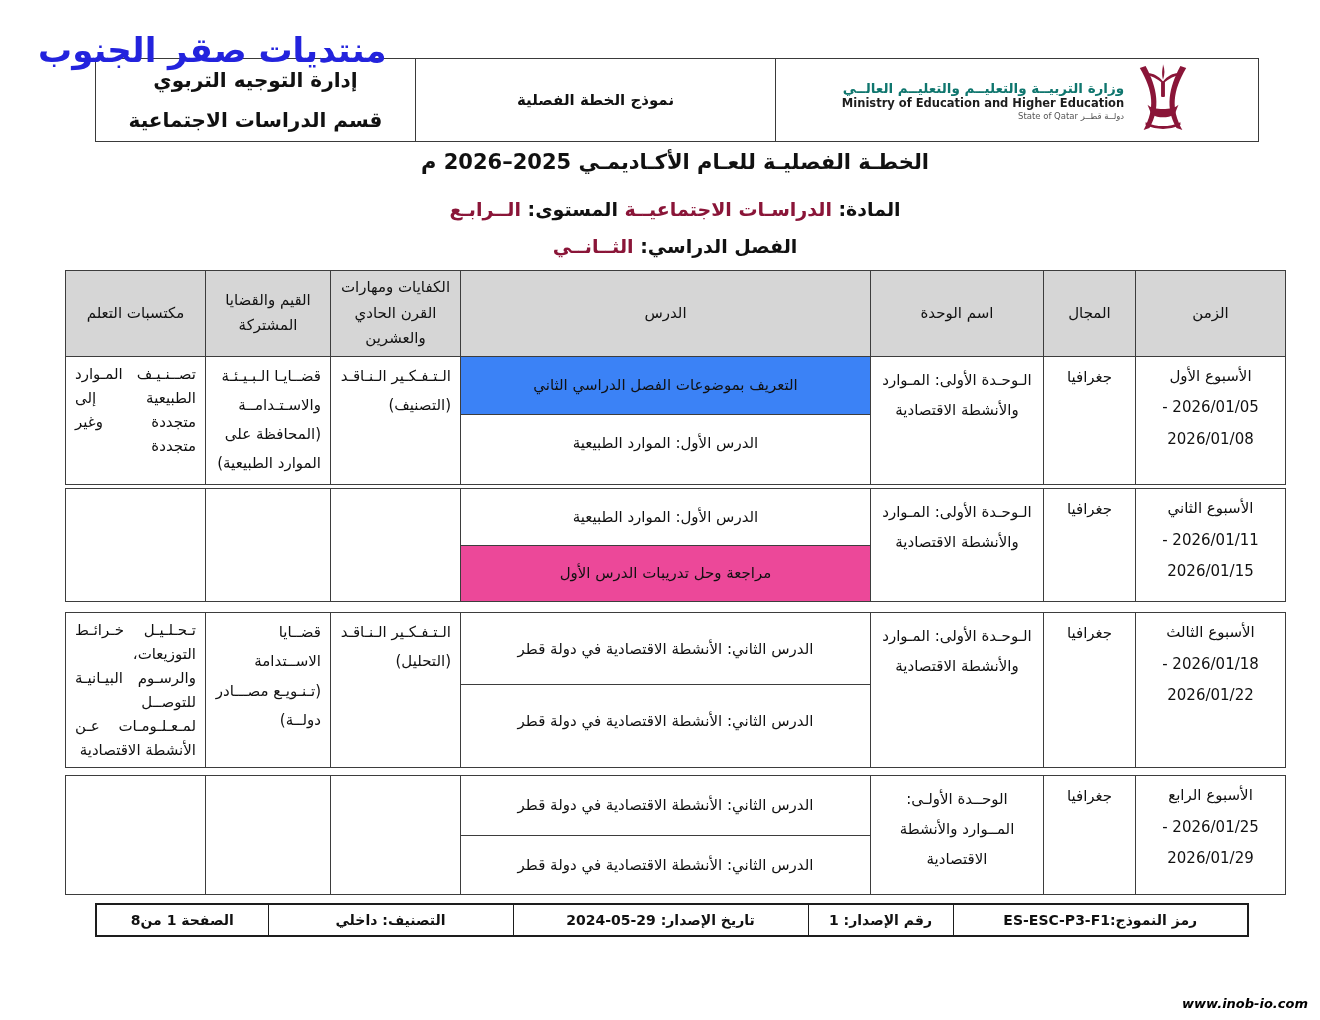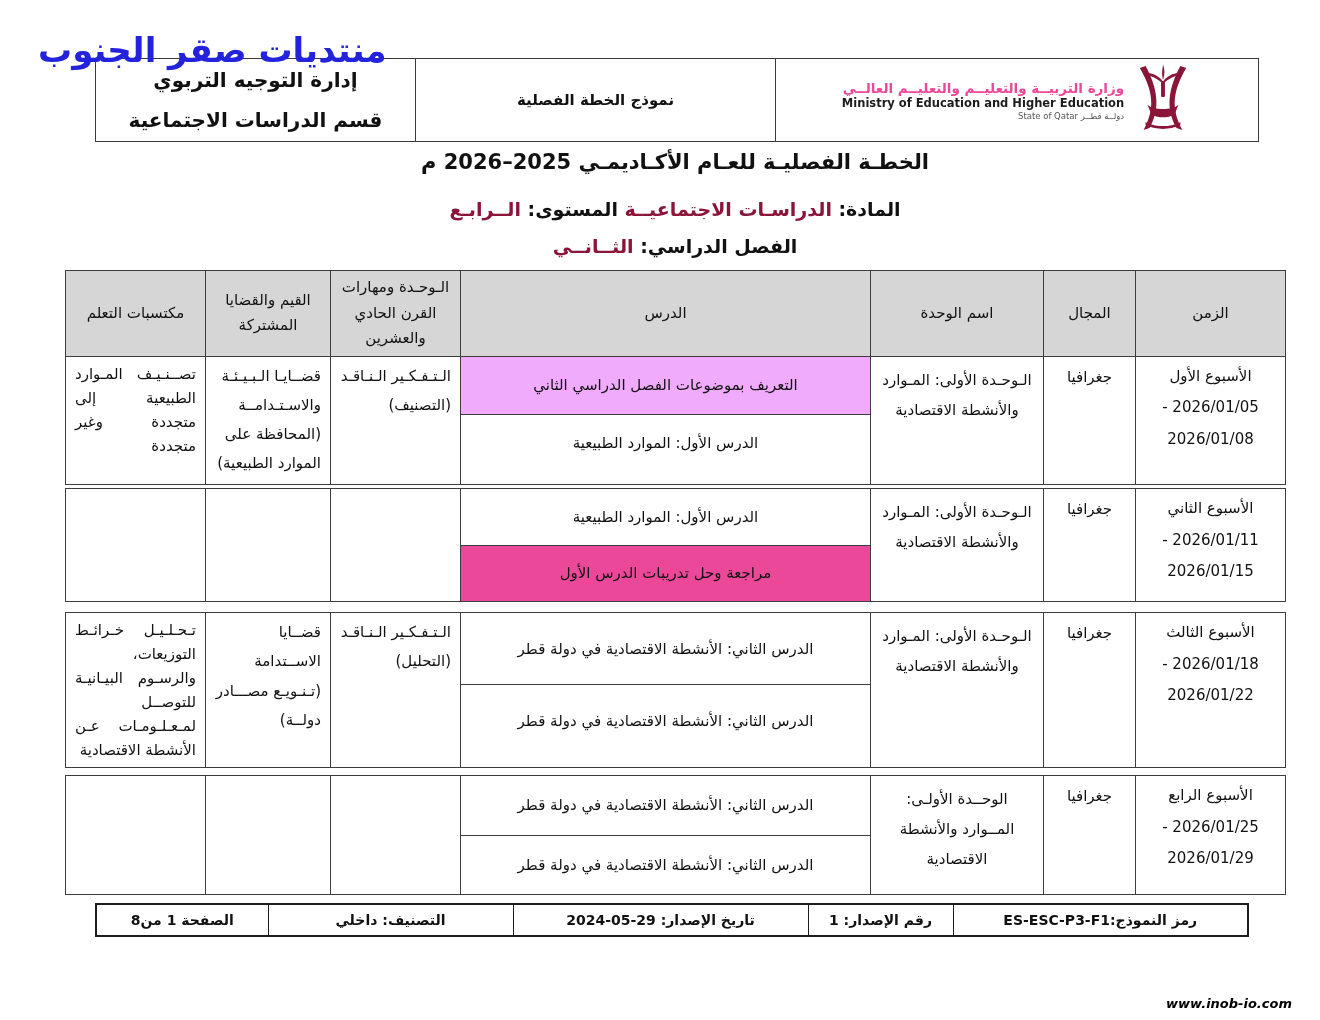--- a/index.html
+++ b/index.html
@@ -14,21 +14,21 @@
   }
   
   table{border-collapse:collapse;table-layout:fixed;}
   .header-tbl{position:absolute;left:95px;top:58px;width:1163px;height:78px;border:1.5px solid #3a3a3a;}
   .header-tbl td{border:1.5px solid #3a3a3a;vertical-align:middle;}
   .dept-cell{text-align:center;font-weight:700;font-size:20px;line-height:2;}
   .form-cell{text-align:center;font-weight:700;font-size:15px;}
   .logo-cell{padding:2px 8px;}
   .logo-wrap{display:flex;align-items:center;justify-content:center;gap:10px;}
   .logo-text{text-align:right;}
-  .ministry-ar{font-size:13.5px;font-weight:700;color:#ec4899;}
+  .ministry-ar{font-size:13.5px;font-weight:700;color:#0f766e;}
   .ministry-en{font-size:11.5px;font-weight:700;color:#1d1d1d;font-family:"DejaVu Sans",sans-serif;}
   .ministry-state{font-size:8.5px;color:#555;margin-top:1px;}
   
   .titles{position:absolute;left:65px;width:1220px;text-align:center;font-weight:700;}
   .t1{top:150px;font-size:21px;}
   .t2{top:198px;font-size:19px;}
   .t3{top:235px;font-size:19px;}
   .maroon{color:#8A1538;}
   
   .band{position:absolute;left:65px;width:1220px;border:1.5px solid #3a3a3a;font-size:15px;}
@@ -43,29 +43,29 @@
   .c-domain{text-align:center;padding-top:11px;}
   .c-unit{text-align:center;padding:8px 8px 0;line-height:2;}
   .c-lesson{padding:0;}
   .lesson-wrap{display:flex;flex-direction:column;}
   .b1 .lesson-wrap{height:115px;}
   .b2 .lesson-wrap{height:112px;}
   .b3 .lesson-wrap{height:143px;}
   .b4 .lesson-wrap{height:118px;}
   .half{flex:1;display:flex;align-items:center;justify-content:center;text-align:center;padding:2px 12px;}
   .half + .half{border-top:1px solid #3d3d3d;}
-  .peach{background:#f0abfc;}
+  .peach{background:#3b82f6;}
   .lavender{background:#ec4899;}
   .cellpad{padding:4px 8px;line-height:1.95;text-align:right;}
   .just{text-align:justify;text-align-last:right;line-height:1.6;}
   
   .footer-tbl{position:absolute;left:95px;top:903px;width:1152px;height:34px;border:2px solid #1d1d1d;font-size:14px;font-weight:700;}
   .footer-tbl td{border:1.5px solid #1d1d1d;text-align:center;vertical-align:middle;padding:2px 4px;}
   
-  .site-url{position:absolute;right:28px;top:996px;font-size:13px;font-weight:700;font-style:italic;color:#000;}
+  .site-url{position:absolute;right:12px;top:996px;font-size:13px;font-weight:700;font-style:italic;color:#000;}
 </style>
 </head>
 <body>
 
 <div class="watermark" dir="rtl">منتديات صقر الجنوب</div>
 
 <table class="header-tbl" dir="rtl">
   <colgroup>
       <col style="width:483px">
       <col style="width:360px">
@@ -124,21 +124,21 @@
     <col style="width:130px">
       <col style="width:125px">
       <col style="width:140px">
   </colgroup>
   <tbody>
       <tr class="hdr">
     <th>الزمن</th>
     <th>المجال</th>
     <th>اسم الوحدة</th>
     <th>الدرس</th>
-    <th>الـوحـدة ومهارات القرن الحادي والعشرين</th>
+    <th>الكفايات ومهارات القرن الحادي والعشرين</th>
     <th>القيم والقضايا المشتركة</th>
     <th>مكتسبات التعلم</th>
   </tr>
   <tr class="body">
     <td class="c-time">
       <div>الأسبوع الأول</div>
       <div>2026/01/05 -</div>
       <div>2026/01/08</div>
     </td>
     <td class="c-domain">جغرافيا</td>

